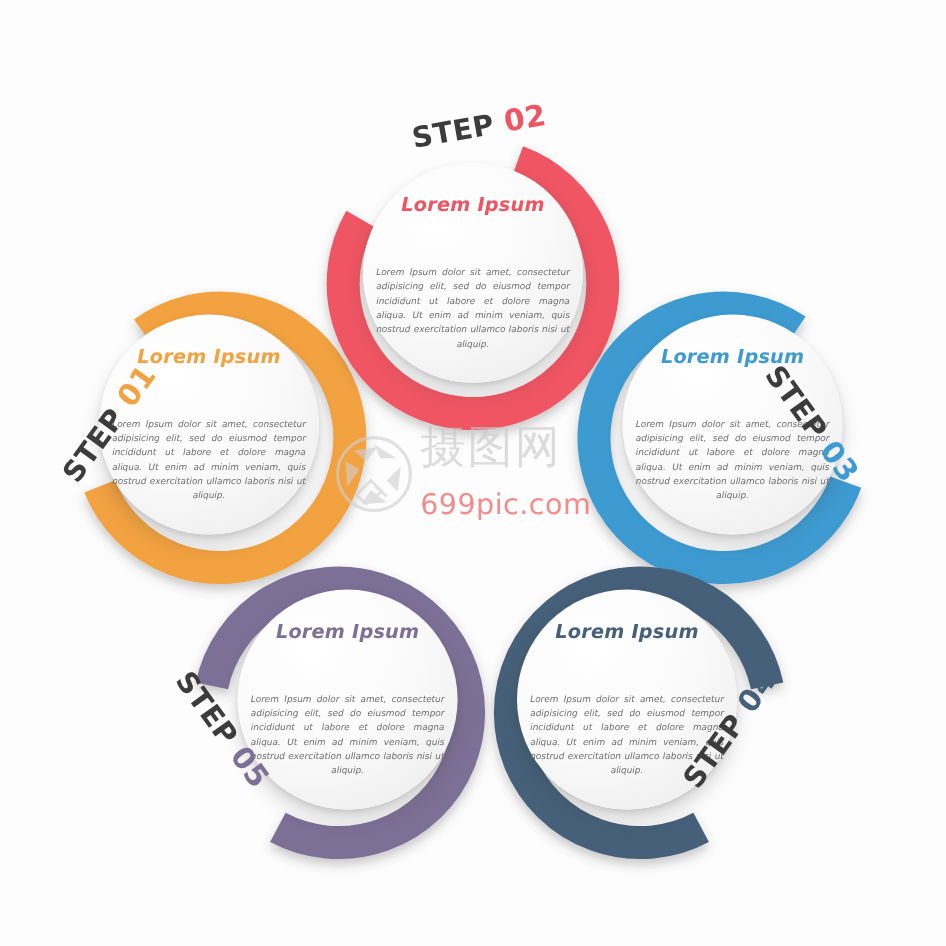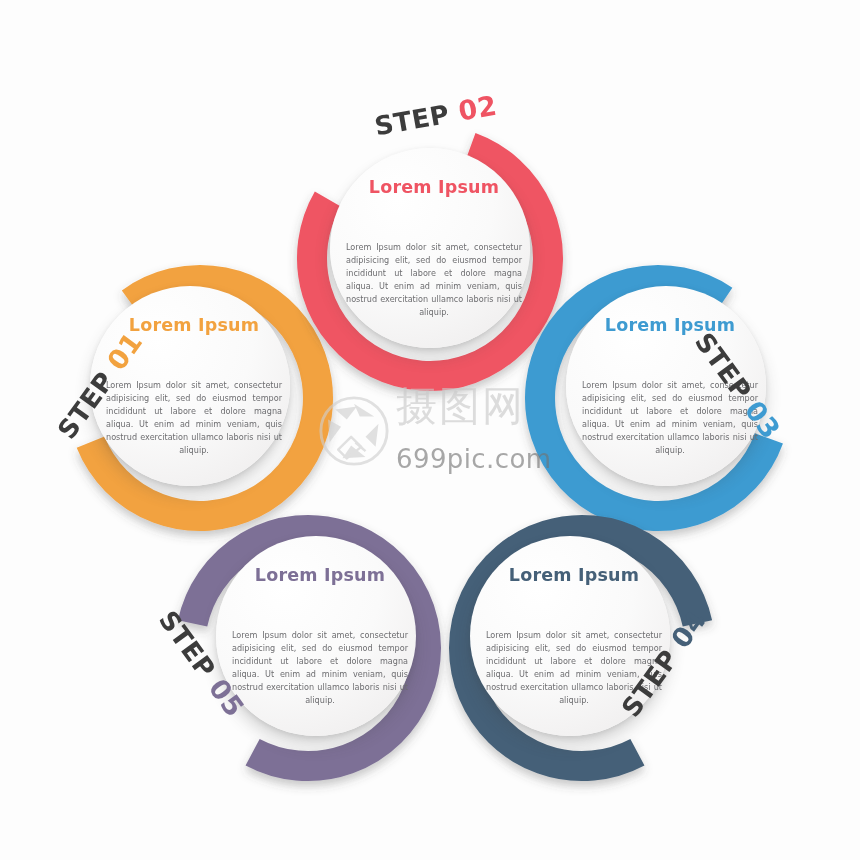--- a/index.html
+++ b/index.html
@@ -21,23 +21,24 @@
   
   .disc{
     position:absolute;
     width:200px;height:200px;
     border-radius:50%;
     background:radial-gradient(circle at 34% 26%, #ffffff 0%, #fafafa 48%, #eceaea 100%);
     box-shadow:
        0 10px 16px rgba(60,60,60,.20),
        0 2px 5px rgba(60,60,60,.13);
     display:flex;flex-direction:column;
-    justify-content:center;
+    align-items:center;justify-content:center;
     box-sizing:border-box;
     padding:0 16px;
+    font-style:italic;
   }
   .disc-inner{width:176px;text-align:center;}
 
   .disc-title{
     font-weight:bold;
     font-size:17.5px;
     letter-spacing:.2px;
     margin-bottom:7px;
     white-space:nowrap;
   }
@@ -67,21 +68,21 @@
   
   .lab-01{left:-12px; top:122px; transform:rotate(-54deg);}
   .lab-02{left:94px;  top:-8px;  transform:rotate(-10deg);}
   .lab-03{left:168px; top:122px; transform:rotate(54deg);}
   .lab-04{left:170px; top:150px; transform:rotate(-54deg);}
   .lab-05{left:-18px; top:150px; transform:rotate(54deg);}
 
   
   #watermark{
     position:absolute;
-    left:318px;top:372px;
+    left:304px;top:372px;
     width:230px;height:118px;
     display:flex;align-items:center;
     opacity:.62;
     pointer-events:none;
   }
   .wm-logo{width:72px;height:72px;flex:0 0 72px;margin-right:6px;}
   .wm-text{display:flex;flex-direction:column;justify-content:center;}
   .wm-cn{
     font-size:41px;line-height:1;color:#c9c9c9;font-weight:500;
     letter-spacing:2px;font-family:"DejaVu Sans", sans-serif;
@@ -221,17 +222,17 @@
         <path d="M16 66 L14 34 L32 44 Z"></path>
         <path d="M24 20 L54 16 L40 34 Z"></path>
       </g>
       <g stroke="#cfcfcf" stroke-width="3.4" fill="none" stroke-linejoin="round">
         <path d="M40 88 L28 76 L46 58 L60 72 Z"></path>
         <path d="M52 66 L66 78"></path>
       </g>
     </svg>
     <div class="wm-text">
       <div class="wm-cn" style="color: rgb(201, 201, 201);">摄图网</div>
-      <div class="wm-url" style="color: #737373; margin-top: 16px;">699pic.com</div>
+      <div class="wm-url" style="color: #ef4444; margin-top: 16px;">699pic.com</div>
     </div>
   </div>
 
 </div>
 
 </body></html>

